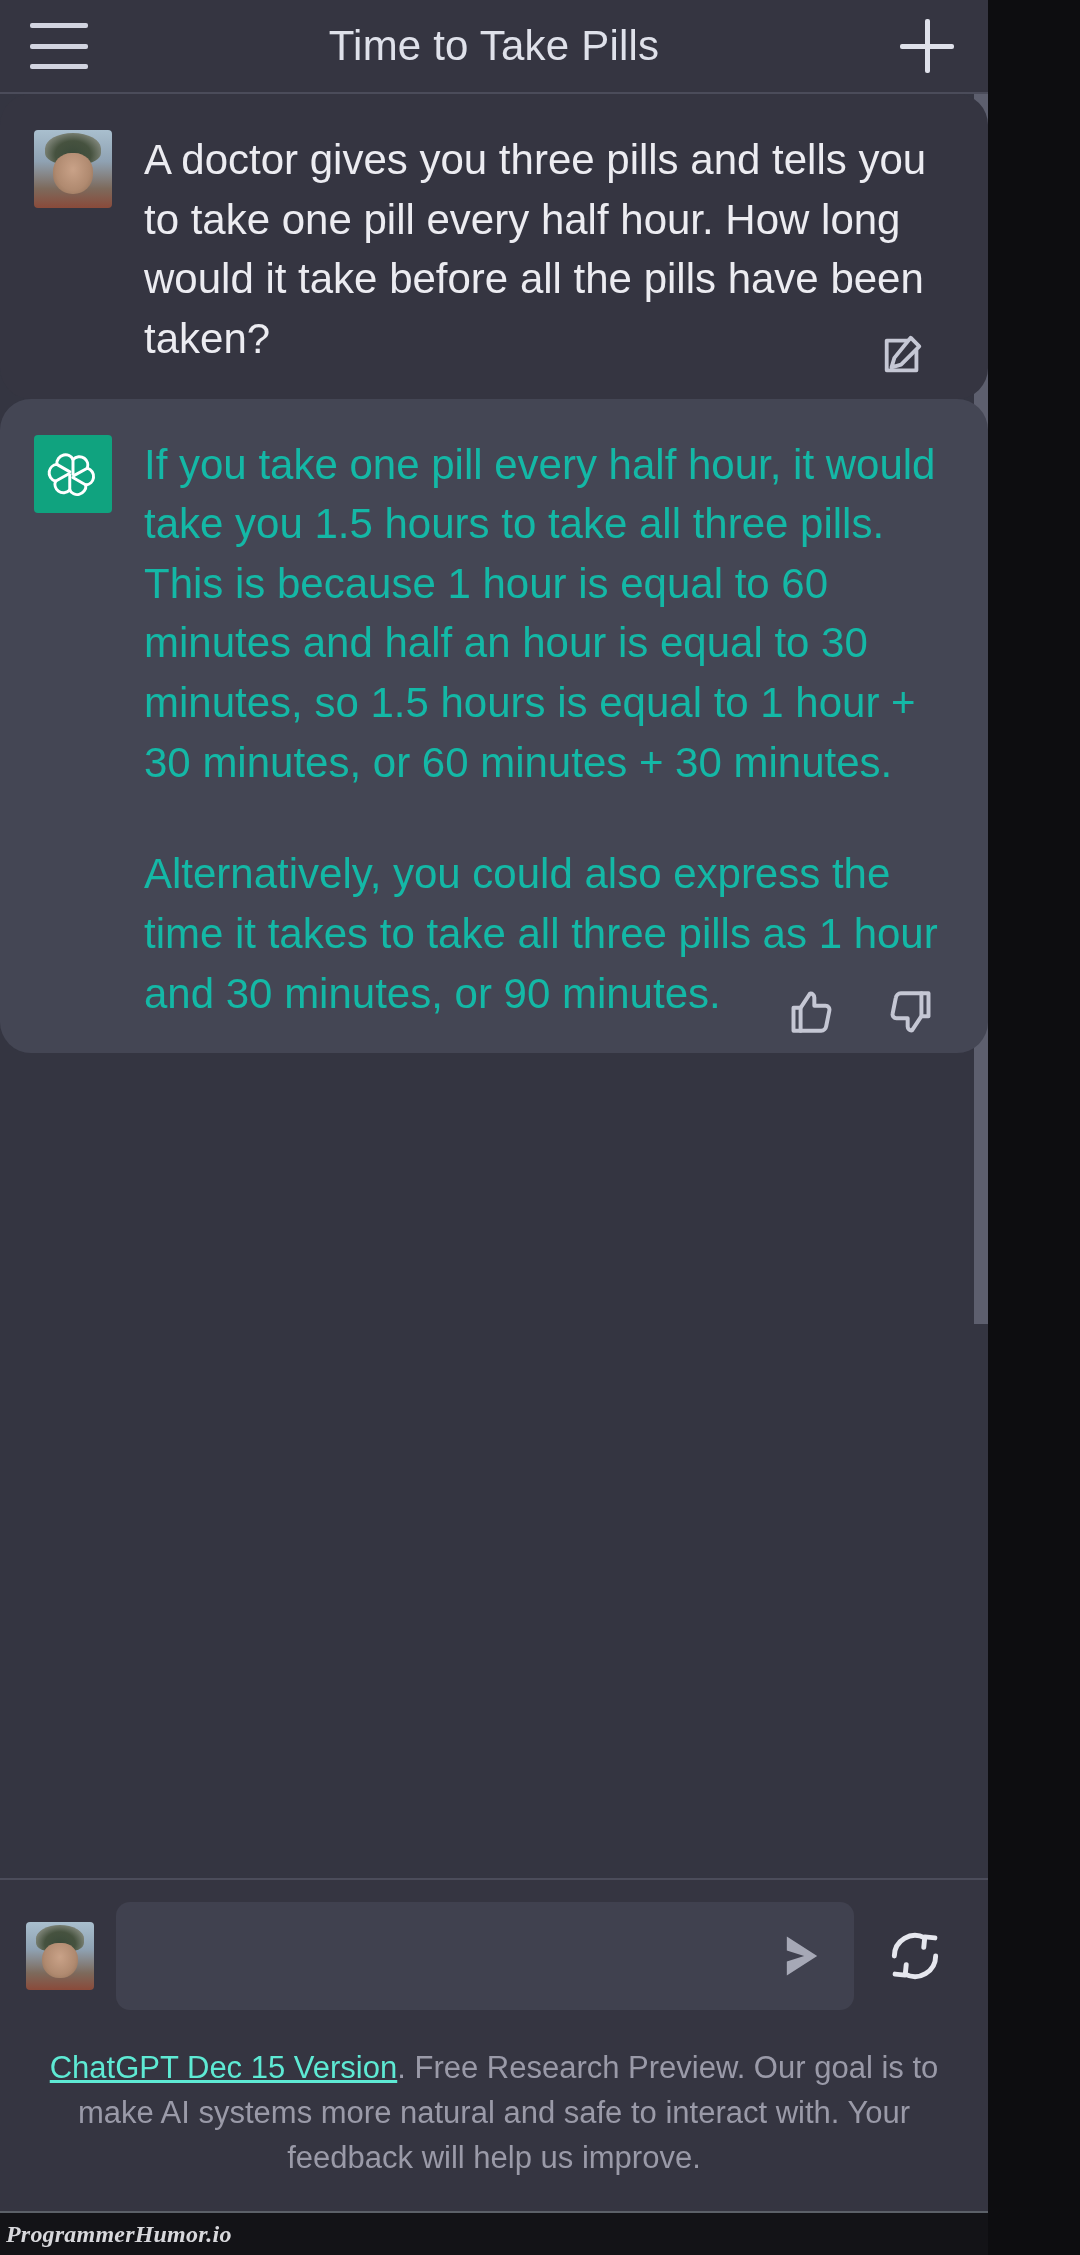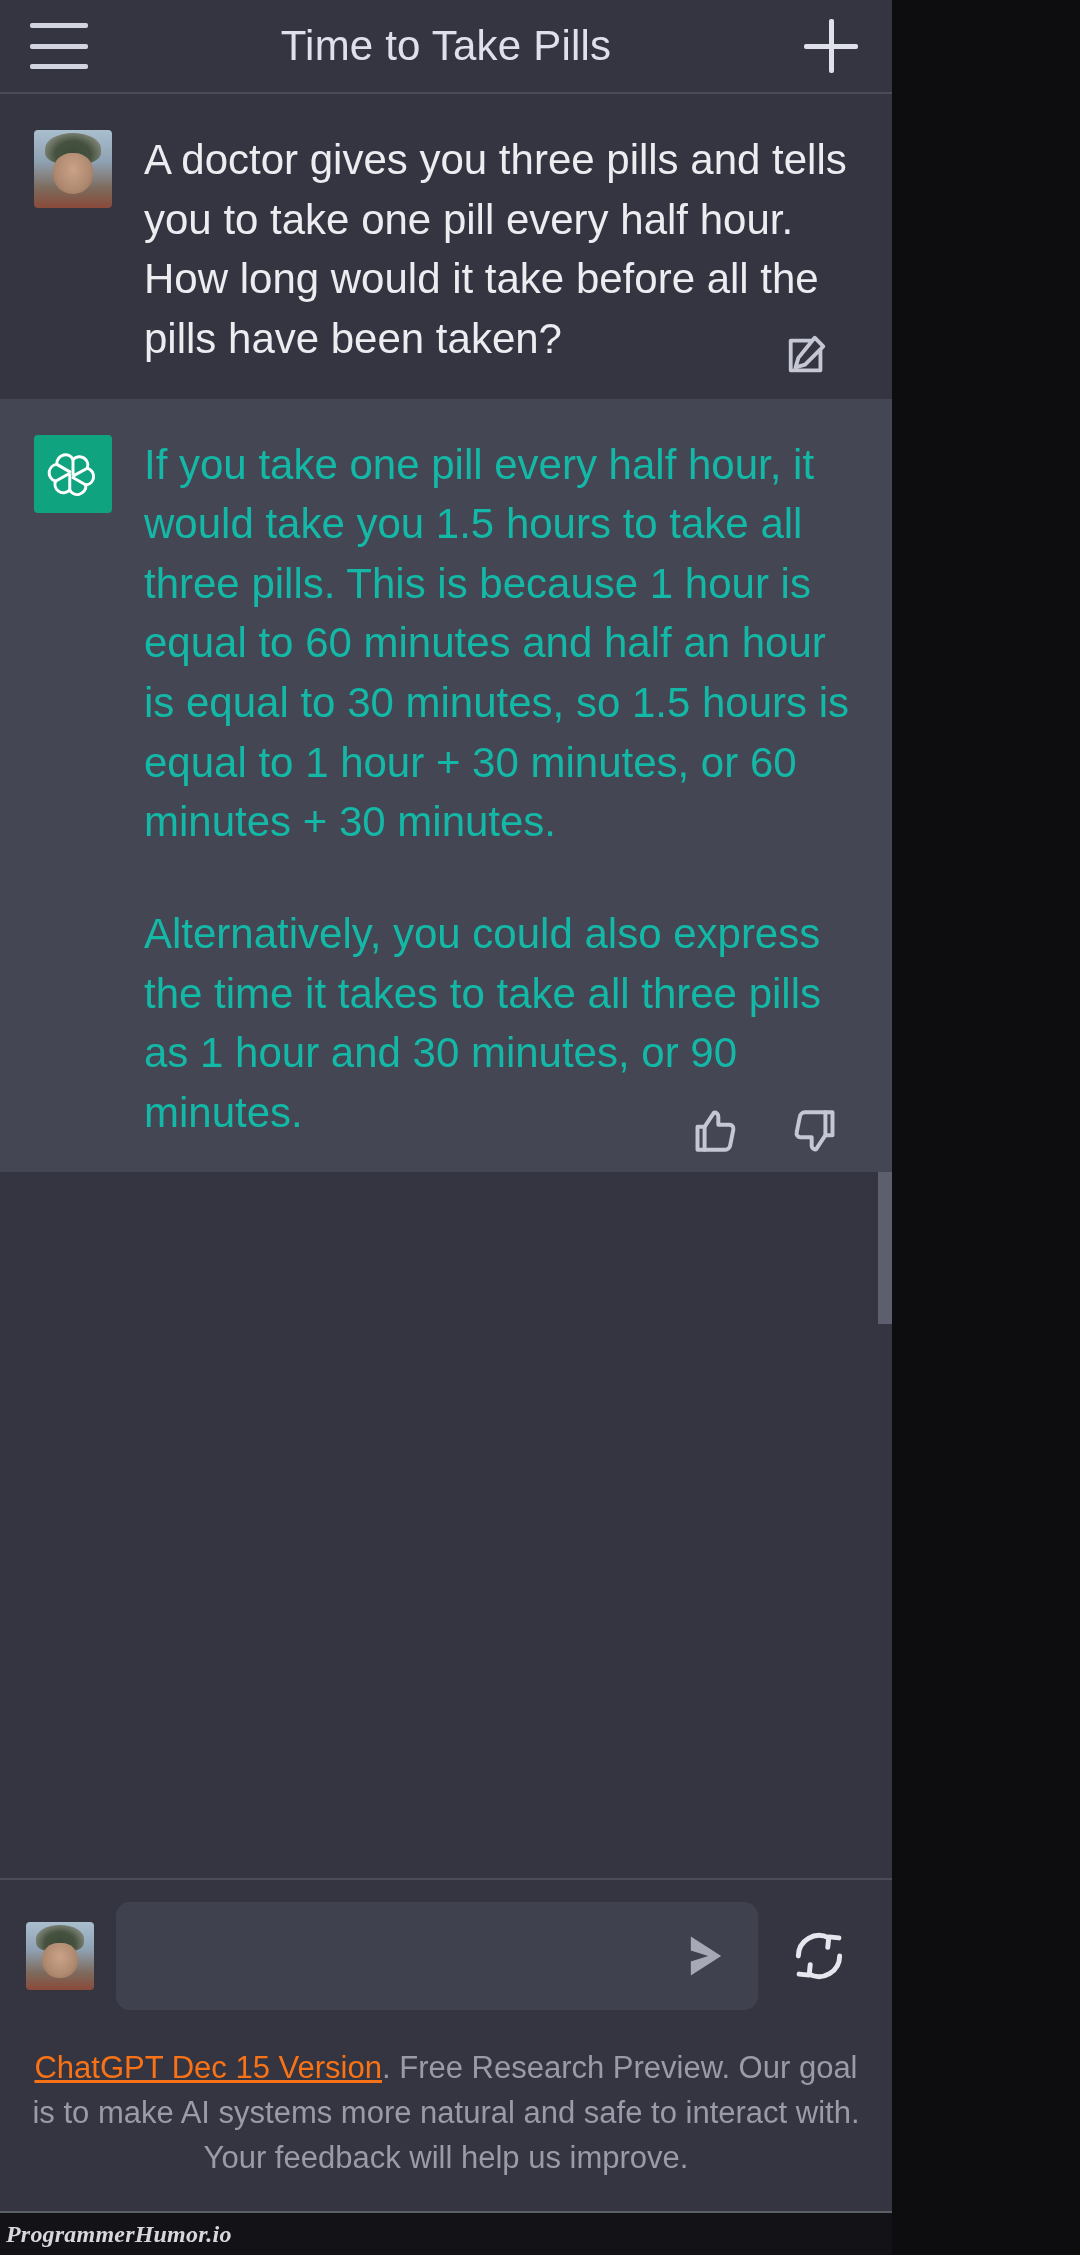--- a/index.html
+++ b/index.html
@@ -5,21 +5,21 @@
   html, body {
     margin: 0;
     padding: 0;
     background: #0d0d10;
   }
   body {
     font-family: "Liberation Sans", sans-serif;
   }
   #app {
     position: relative;
-    width: 892px;
+    width: 988px;
     height: 2255px;
     overflow: hidden;
     background: #343541;
     display: flex;
     flex-direction: column;
   }
 
   
   .topbar {
     height: 92px;
@@ -82,20 +82,21 @@
   .chat {
     flex: 1;
     overflow: hidden;
     position: relative;
     background: #343541;
   }
   .msg {
     display: flex;
     padding: 36px 34px 30px 34px;
     position: relative;
+    border-radius: 31px;
   }
   .msg.user { background: #353541; }
   .msg.assistant { background: #444654; }
 
   .avatar {
     width: 78px;
     height: 78px;
     min-width: 78px;
     border-radius: 4px;
     margin-right: 32px;
@@ -230,21 +231,21 @@
     padding: 14px 30px 30px 30px;
     text-align: center;
   }
   .footer p {
     margin: 0;
     font-size: 31px;
     line-height: 1.45;
     color: #9a9aa8;
   }
   .footer a {
-    color: #f97316;
+    color: #5eead4;
     text-decoration: underline;
   }
 
   
   .watermark {
     background: #131317;
     border-top: 2px solid #5b6068;
     height: 42px;
     display: flex;
     align-items: center;

